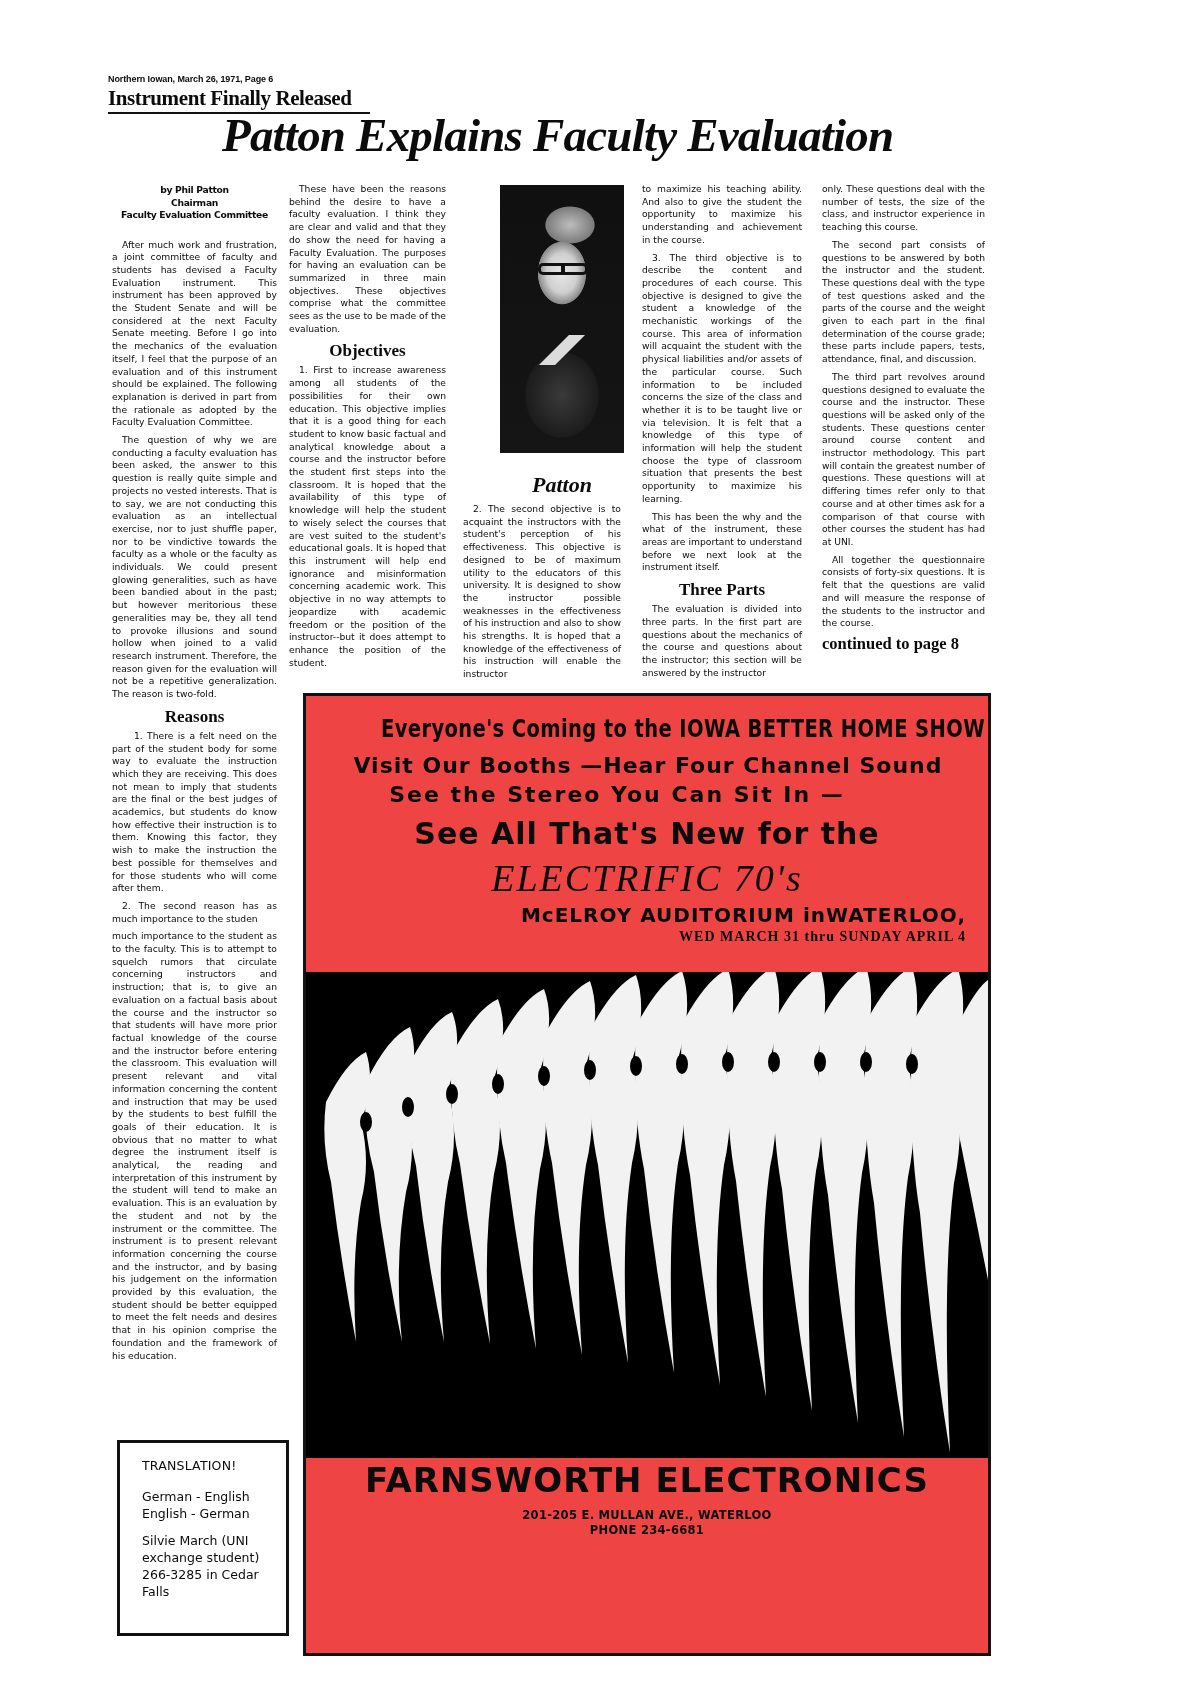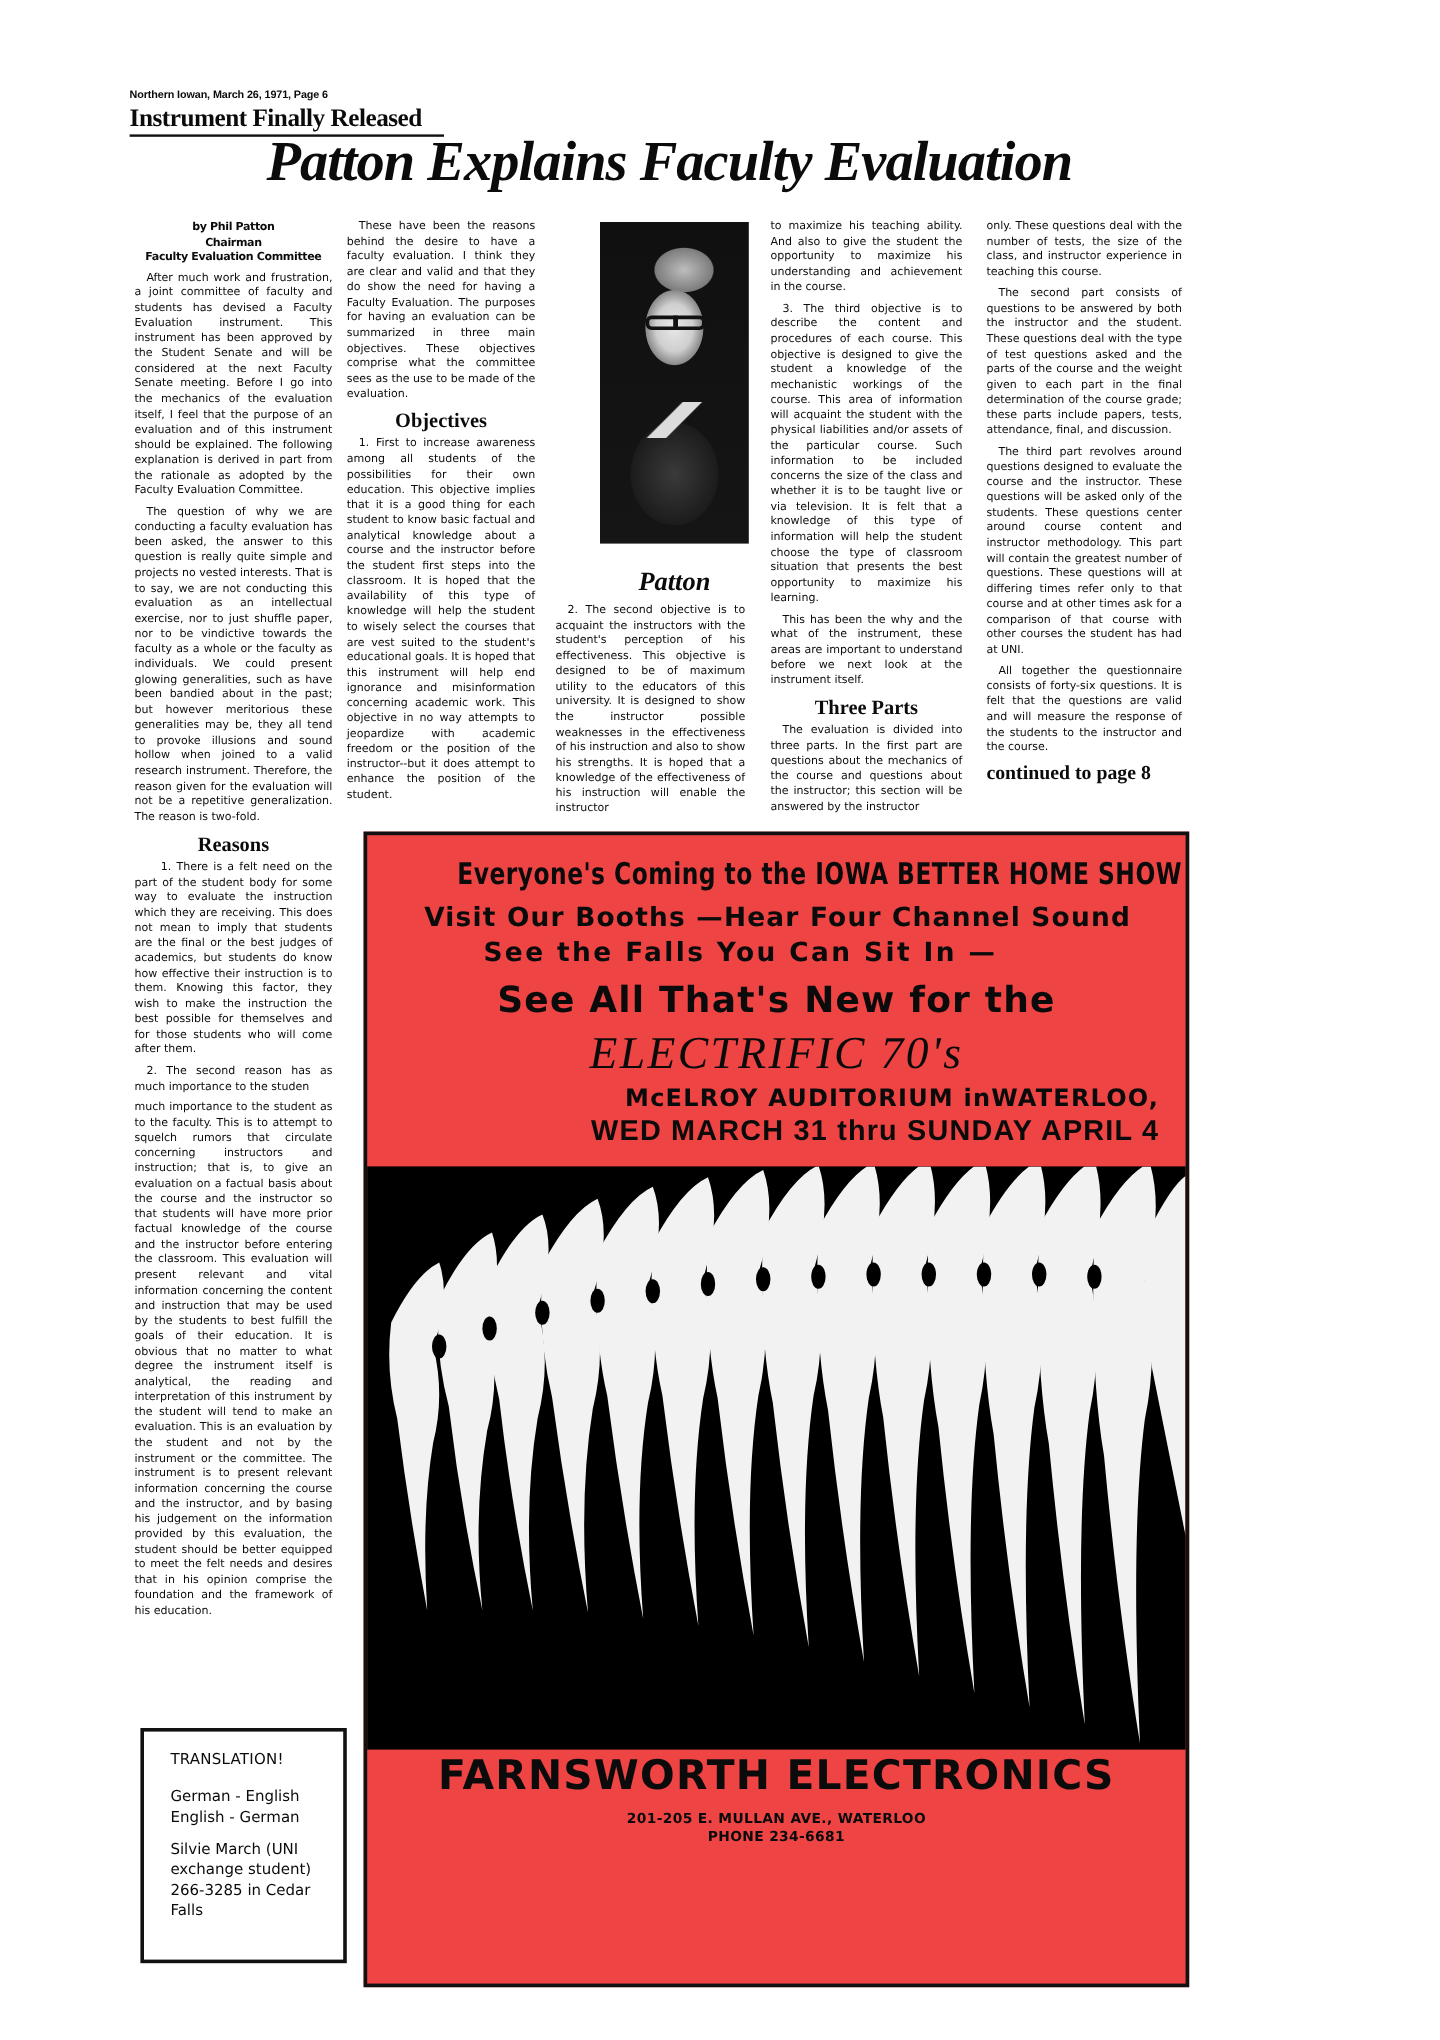--- a/index.html
+++ b/index.html
@@ -2,40 +2,40 @@
 <html><head>
 <meta charset="utf-8">
 <style>
   html, body { margin: 0; padding: 0; background: #ffffff; }
   body { width: 1200px; height: 1700px; position: relative; overflow: hidden; color: #0b0b0b; font-family: "DejaVu Sans", sans-serif; }
   .dateline { position: absolute; left: 108px; top: 74px; font-family: "Liberation Sans", sans-serif; font-size: 9px; font-weight: bold; letter-spacing: -0.1px; }
   .kicker { position: absolute; left: 108px; top: 86px; font-family: "Liberation Serif", serif; font-weight: bold; font-size: 21px; letter-spacing: -0.4px; border-bottom: 2px solid #111; padding-right: 18px; padding-bottom: 1px; }
   .headline { position: absolute; left: 222px; top: 108px; font-family: "Liberation Serif", serif; font-weight: bold; font-style: italic; font-size: 47px; letter-spacing: -0.8px; white-space: nowrap; }
   .col { position: absolute; font-size: 9.2px; line-height: 12.7px; text-align: justify; hyphens: manual; }
   .col p { margin: 0 0 5px 0; text-indent: 10px; }
-  .byline { text-align: center; font-weight: bold; font-size: 9.2px; line-height: 12.5px; margin-bottom: 4px; letter-spacing: -0.3px; }
+  .byline { text-align: center; font-weight: bold; font-size: 9.2px; line-height: 12.5px; margin-bottom: 17px; letter-spacing: -0.3px; }
   .subhead { text-align: center; font-family: "Liberation Serif", serif; font-weight: bold; font-size: 17px; line-height: 20px; margin: 6px 0 3px 0; }
   .continued { font-family: "Liberation Serif", serif; font-weight: bold; font-size: 16.5px; line-height: 18px; margin-top: 1px; }
   .photo { position: absolute; left: 500px; top: 185px; width: 124px; height: 268px; background:
      radial-gradient(ellipse 34px 44px at 62px 88px, #e8e8e8 0%, #cfcfcf 45%, #8a8a8a 70%, transparent 72%),
      radial-gradient(ellipse 60px 70px at 62px 210px, #3a3a3a 0%, #1c1c1c 60%, transparent 62%),
      radial-gradient(ellipse 40px 30px at 70px 40px, #bdbdbd 0%, #7c7c7c 60%, transparent 63%),
      linear-gradient(180deg, #101010 0%, #151515 100%); }
   .photo .glasses { position: absolute; left: 38px; top: 78px; width: 50px; height: 12px; border: 3px solid #111; border-radius: 5px; box-sizing: border-box; }
   .photo .glasses:after { content: ""; position: absolute; left: 20px; top: -3px; width: 4px; height: 12px; background: #111; }
   .photo .collar { position: absolute; left: 32px; top: 150px; width: 60px; height: 30px; background: linear-gradient(135deg, transparent 40%, #dcdcdc 42%, #dcdcdc 58%, transparent 60%); }
   .caption { position: absolute; left: 500px; top: 472px; width: 124px; text-align: center; font-family: "Liberation Serif", serif; font-weight: bold; font-style: italic; font-size: 22px; }
   .ad { position: absolute; left: 303px; top: 693px; width: 688px; height: 963px; border: 3px solid #111; box-sizing: border-box; background: #ef4444; }
   .ad .l1 { position: absolute; top: 18px; left: 0; width: 100%; text-align: center; font-family: "DejaVu Sans", sans-serif; font-weight: bold; font-size: 25px; letter-spacing: 0.5px; transform: scaleX(0.78); transform-origin: center; white-space: nowrap; }
   .ad .l2 { position: absolute; top: 57px; left: 22px; width: 640px; text-align: center; font-family: "DejaVu Sans", sans-serif; font-weight: bold; font-size: 22px; letter-spacing: 1px; white-space: nowrap; }
   .ad .l3 { position: absolute; top: 86px; left: 0; width: 100%; text-align: center; font-family: "DejaVu Sans", sans-serif; font-weight: bold; font-size: 22px; letter-spacing: 2px; white-space: nowrap; padding-right: 60px; box-sizing: border-box; }
   .ad .l4 { position: absolute; top: 120px; left: 0; width: 100%; text-align: center; font-family: "DejaVu Sans", sans-serif; font-weight: bold; font-size: 30px; letter-spacing: 1px; white-space: nowrap; }
   .ad .l5 { position: absolute; top: 160px; left: 0; width: 100%; text-align: center; font-family: "Liberation Serif", serif; font-style: italic; font-size: 38px; letter-spacing: 2px; white-space: nowrap; }
   .ad .l6 { position: absolute; top: 207px; left: 80px; width: 580px; text-align: right; font-family: "DejaVu Sans", sans-serif; font-weight: bold; font-size: 20px; letter-spacing: 1px; white-space: nowrap; }
-  .ad .l7 { position: absolute; top: 233px; left: 80px; width: 580px; text-align: right; font-family: Liberation Sans, sans-serif; font-weight: bold; font-size: 24px; letter-spacing: 1px; white-space: nowrap; }
+  .ad .l7 { position: absolute; top: 233px; left: 80px; width: 580px; text-align: right; font-family: Liberation Serif, serif; font-weight: bold; font-size: 14px; letter-spacing: 1px; white-space: nowrap; }
   .ad .art { position: absolute; left: 0; top: 276px; width: 682px; height: 486px; background: #000; overflow: hidden; }
   .ad .art svg { display: block; }
   .ad .brand { position: absolute; top: 764px; left: 0; width: 100%; text-align: center; font-family: "DejaVu Sans", sans-serif; font-weight: bold; font-size: 34px; letter-spacing: 1px; white-space: nowrap; }
   .ad .addr { position: absolute; top: 812px; left: 0; width: 100%; text-align: center; font-family: "DejaVu Sans", sans-serif; font-weight: bold; font-size: 11.5px; line-height: 15px; letter-spacing: 0.3px; }
   .transbox { position: absolute; left: 117px; top: 1440px; width: 172px; height: 196px; border: 3px solid #111; box-sizing: border-box; padding: 14px 18px 0 22px; font-family: "DejaVu Sans", sans-serif; font-size: 12.5px; line-height: 17px; }
   .transbox .t-head { margin-bottom: 14px; letter-spacing: 0.2px; }
   .transbox .t-gap { height: 10px; }
 </style>
 </head>
 <body>
@@ -85,21 +85,21 @@
   <p style="text-indent:0;">only. These questions deal with the number of tests, the size of the class, and instructor experience in teaching this course.</p>
   <p>The second part consists of questions to be answered by both the instructor and the student. These questions deal with the type of test questions asked and the parts of the course and the weight given to each part in the final determination of the course grade; these parts include papers, tests, attendance, final, and discussion.</p>
   <p>The third part revolves around questions designed to evaluate the course and the instructor. These questions will be asked only of the students. These questions center around course content and instructor methodology. This part will contain the greatest number of questions. These questions will at differing times refer only to that course and at other times ask for a comparison of that course with other courses the student has had at UNI.</p>
   <p>All together the questionnaire consists of forty-six questions. It is felt that the questions are valid and will measure the response of the students to the instructor and the course.</p>
   <div class="continued">continued to page 8</div>
 </div>
 
 <div class="ad">
   <div class="l1">Everyone's Coming to the  IOWA  BETTER  HOME  SHOW</div>
   <div class="l2">Visit Our Booths —Hear Four Channel Sound</div>
-  <div class="l3">See the  Falls  You  Can  Sit In —</div>
+  <div class="l3">See the  Stereo  You  Can  Sit In —</div>
   <div class="l4">See All That's New for the</div>
   <div class="l5">ELECTRIFIC 70's</div>
   <div class="l6">McELROY AUDITORIUM inWATERLOO,</div>
   <div class="l7">WED MARCH 31 thru SUNDAY APRIL 4</div>
   <div class="art" title="repeated high-contrast silhouettes of a woman in profile">
     <svg width="682" height="486" viewBox="0 0 682 486" xmlns="http://www.w3.org/2000/svg">
       <g fill="#f2f2f2">
         <path d="M20 130 q20-40 40-50 q10 30 -5 70 q10 40 0 80 q-10 60 -5 140 q-15 -80 -25 -160 q-10 -40 -5 -80z"></path>
         <path d="M60 110 q22-45 44-55 q10 30 -4 75 q12 45 0 90 q-12 70 -4 150 q-18 -85 -28 -170 q-12 -45 -8 -90z"></path>
         <path d="M102 95 q22-45 44-55 q12 30 -4 78 q12 45 0 92 q-12 72 -4 160 q-18 -88 -28 -176 q-12 -48 -8 -99z"></path>

